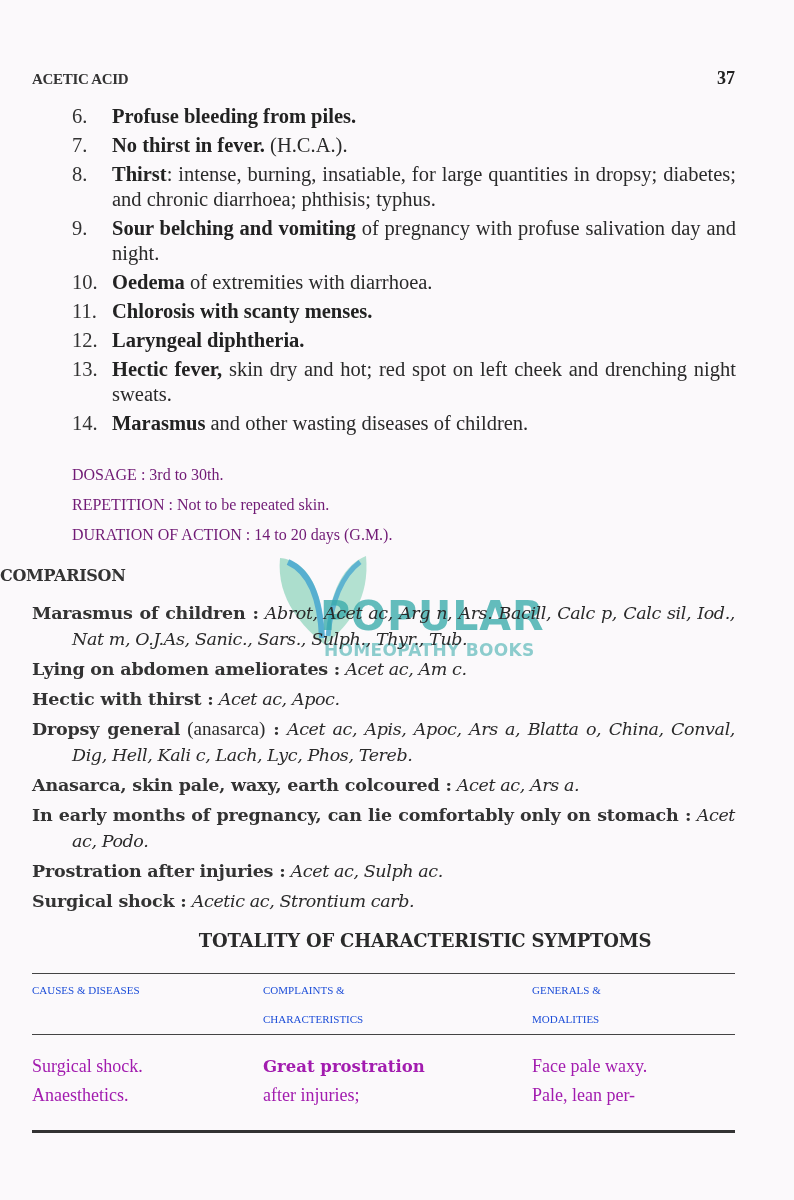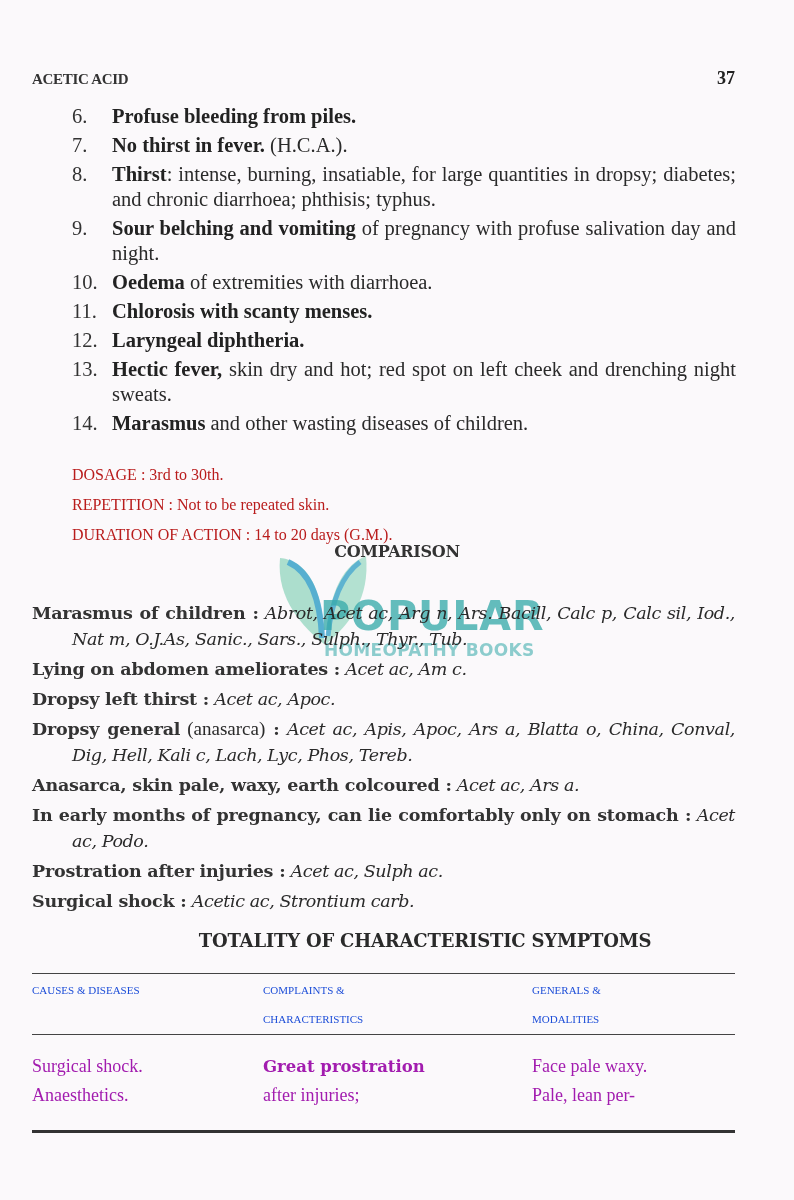--- a/index.html
+++ b/index.html
@@ -21,24 +21,24 @@
 
   .symptoms { position:absolute; top:104px; left:72px; width:664px; }
   .sym {
     display:flex; font-family:"Liberation Serif", serif; font-size:20.5px;
     line-height:25px; margin-bottom:4px;
   }
   .sym .num { width:40px; flex:none; color:#333; }
   .sym .txt { flex:1; text-align:justify; }
   .sym b { font-weight:bold; color:#222; }
 
-  .meta { position:absolute; left:72px; font-family:"Liberation Serif", serif; font-size:16px; color:#b91c1c; }
+  .meta { position:absolute; left:72px; font-family:"Liberation Serif", serif; font-size:16px; color:#701a75; }
 
   .comp-title {
-    position:absolute; top:542px; left:0; width:794px; text-align:center;
+    position:absolute; top:566px; left:0; width:794px; text-align:left;
     font-family:"DejaVu Serif", serif; font-weight:bold; font-size:16px; color:#333;
     letter-spacing:-0.3px;
   }
   .comp { position:absolute; left:32px; width:703px; }
   .comp-line {
     font-family:"DejaVu Serif", serif; font-size:17.5px; line-height:26px;
     text-indent:0; padding-left:40px; text-indent:-40px; text-align:justify;
     margin-bottom:4px; color:#2a2a2a;
   }
   .comp-line b { font-weight:bold; color:#333; letter-spacing:-0.2px; }
@@ -126,21 +126,21 @@
     </svg>
     <div class="wm-text">POPULAR</div>
     <div class="wm-sub">HOMEOPATHY BOOKS</div>
   </div>
 
   <div class="comp-title">COMPARISON</div>
 
   <div class="comp" style="top:600px;">
     <div class="comp-line"><b>Marasmus of children :</b><span class="rem"> Abrot, Acet ac, Arg n, Ars. Bacill, Calc p, Calc sil, Iod., Nat m, O.J.As, Sanic., Sars., Sulph., Thyr., Tub.</span></div>
     <div class="comp-line"><b>Lying on abdomen ameliorates :</b><span class="rem"> Acet ac, Am c.</span></div>
-    <div class="comp-line"><b>Dropsy left thirst :</b><span class="rem"> Acet ac, Apoc.</span></div>
+    <div class="comp-line"><b>Hectic with thirst :</b><span class="rem"> Acet ac, Apoc.</span></div>
     <div class="comp-line"><b>Dropsy general</b><span class="plain"> (anasarca)</span><b> :</b><span class="rem"> Acet ac, Apis, Apoc, Ars a, Blatta o, China, Conval, Dig, Hell, Kali c, Lach, Lyc, Phos, Tereb.</span></div>
     <div class="comp-line"><b>Anasarca, skin pale, waxy, earth colcoured :</b><span class="rem"> Acet ac, Ars a.</span></div>
     <div class="comp-line"><b>In early months of pregnancy, can lie comfortably only on stomach :</b><span class="rem"> Acet ac, Podo.</span></div>
     <div class="comp-line"><b>Prostration after injuries :</b><span class="rem"> Acet ac, Sulph ac.</span></div>
     <div class="comp-line"><b>Surgical shock :</b><span class="rem"> Acetic ac, Strontium carb.</span></div>
   </div>
 
   <div class="totality">TOTALITY OF CHARACTERISTIC SYMPTOMS</div>
 
   <div class="hrule" style="top:973px;height:1px;"></div>

